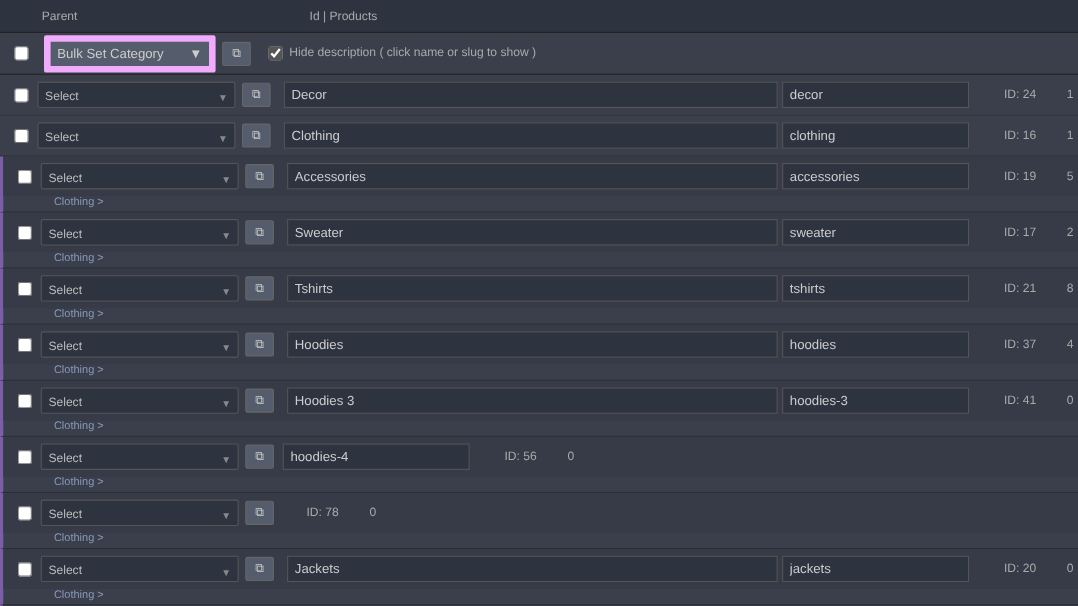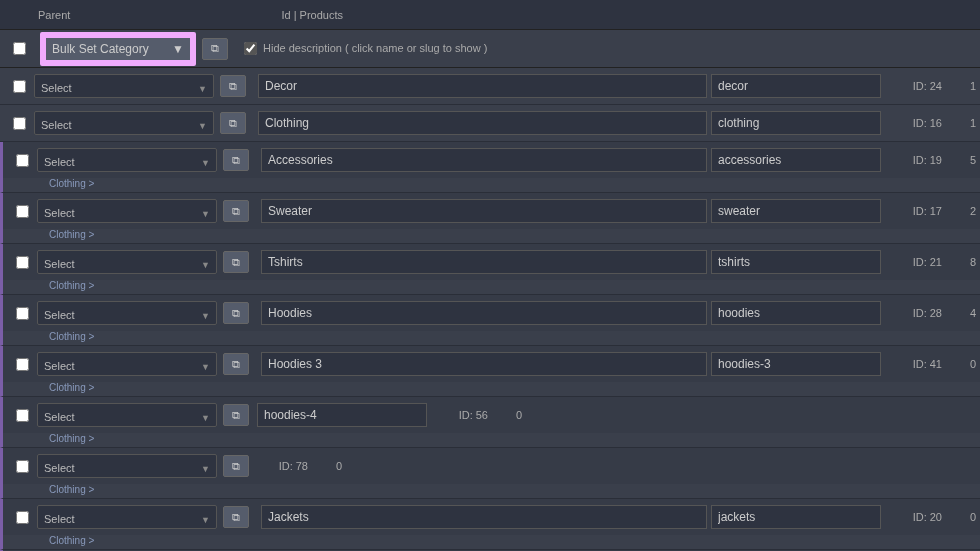--- a/index.html
+++ b/index.html
@@ -346,21 +346,21 @@
         <span class="arrow">▼</span>
       </div>
       <div class="copy-btn" style="margin-left:2px;">⧉</div>
     </div>
     <div class="col-name-area">
       <input type="text" class="name-input" value="Hoodies" style="">
     </div>
     <div class="col-slug-area">
       <input type="text" class="slug-input" value="hoodies" style="">
     </div>
-    <div class="id-cell">ID: 28</div>
+    <div class="id-cell">ID: 37</div>
     <div class="products-cell">4</div>
   </div>
       <div class="parent-label">Clothing &gt;</div>
     </div>
     <div class="row-with-parent left-accent">
       <div class="row-sub">
     <div class="checkbox-cell">
       <input type="checkbox" style="">
     </div>
     <div style="width:220px; display:flex; align-items:center; gap:4px;">

